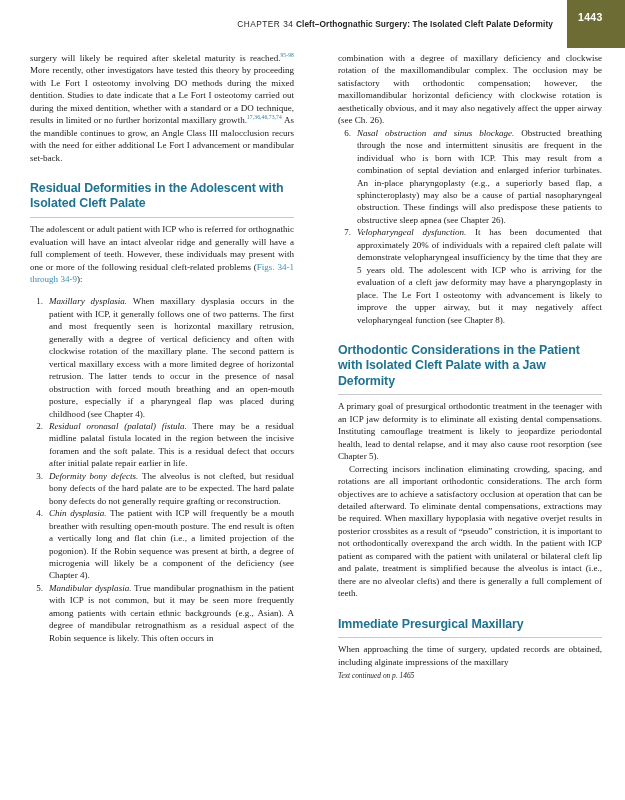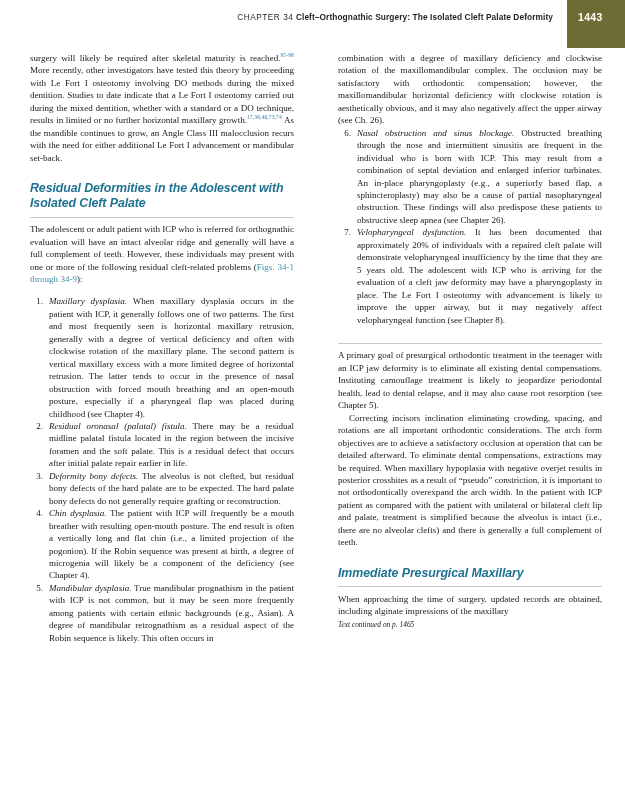--- a/index.html
+++ b/index.html
@@ -20,21 +20,21 @@
   .running-head {
     position: absolute;
     top: 0;
     left: 0;
     width: 625px;
     height: 34px;
   }
   .rh-text {
     position: absolute;
     right: 72px;
-    top: 12px;
+    top: 19px;
     font-family: "Liberation Sans", "DejaVu Sans", sans-serif;
     font-size: 8.3px;
     letter-spacing: 0.18px;
     color: #231f20;
     white-space: nowrap;
     text-align: right;
   }
   .rh-chapter {
     font-weight: 400;
     letter-spacing: 0.5px;
@@ -101,21 +101,20 @@
 
   
   .sec-head {
     font-family: "Liberation Sans", "DejaVu Sans", sans-serif;
     font-size: 12.4px;
     font-weight: 700;
     line-height: 15.3px;
     color: #1f7391;
     margin: 0;
     letter-spacing: -0.1px;
-    font-style: italic;
   }
   .head-block { margin-top: 17px; }
   .head-rule {
     border: 0;
     border-top: 1px solid #c9c9c9;
     margin: 5px 0 5.5px 0;
     height: 0;
   }
 
   
@@ -212,20 +211,21 @@
         <span class="li-num">6.</span>
         <em>Nasal obstruction and sinus blockage.</em><span> Obstructed breathing through the nose and intermittent sinusitis are frequent in the individual who is born with ICP. This may result from a combination of septal deviation and enlarged inferior turbinates. An in-place pharyngoplasty (e.g., a superiorly based flap, a sphincteroplasty) may also be a cause of partial nasopharyngeal obstruction. These findings will also predispose these patients to obstructive sleep apnea (see Chapter 26).</span>
       </li>
       <li>
         <span class="li-num">7.</span>
         <em>Velopharyngeal dysfunction.</em><span> It has been documented that approximately 20% of individuals with a repaired cleft palate will demonstrate velopharyngeal insufficiency by the time that they are 5 years old. The adolescent with ICP who is arriving for the evaluation of a cleft jaw deformity may have a pharyngoplasty in place. The Le Fort I osteotomy with advancement is likely to improve the upper airway, but it may negatively affect velopharyngeal function (see Chapter 8).</span>
       </li>
     </ol>
 
     <div class="head-block">
+      <h2 class="sec-head">Orthodontic Considerations in the Patient with Isolated Cleft Palate with a Jaw Deformity</h2>
       <hr class="head-rule">
     </div>
 
     <p class="body-para">A primary goal of presurgical orthodontic treatment in the teenager with an ICP jaw deformity is to eliminate all existing dental compensations. Instituting camouflage treatment is likely to jeopardize periodontal health, lead to dental relapse, and it may also cause root resorption (see Chapter 5).</p>
 
     <p class="indent">Correcting incisors inclination eliminating crowding, spacing, and rotations are all important orthodontic considerations. The arch form objectives are to achieve a satisfactory occlusion at operation that can be detailed afterward. To eliminate dental compensations, extractions may be required. When maxillary hypoplasia with negative overjet results in posterior crossbites as a result of “pseudo” constriction, it is important to not orthodontically overexpand the arch width. In the patient with ICP patient as compared with the patient with unilateral or bilateral cleft lip and palate, treatment is simplified because the alveolus is intact (i.e., there are no alveolar clefts) and there is generally a full complement of teeth.</p>
 
     <div class="head-block">
       <h2 class="sec-head">Immediate Presurgical Maxillary</h2>
       <hr class="head-rule">

